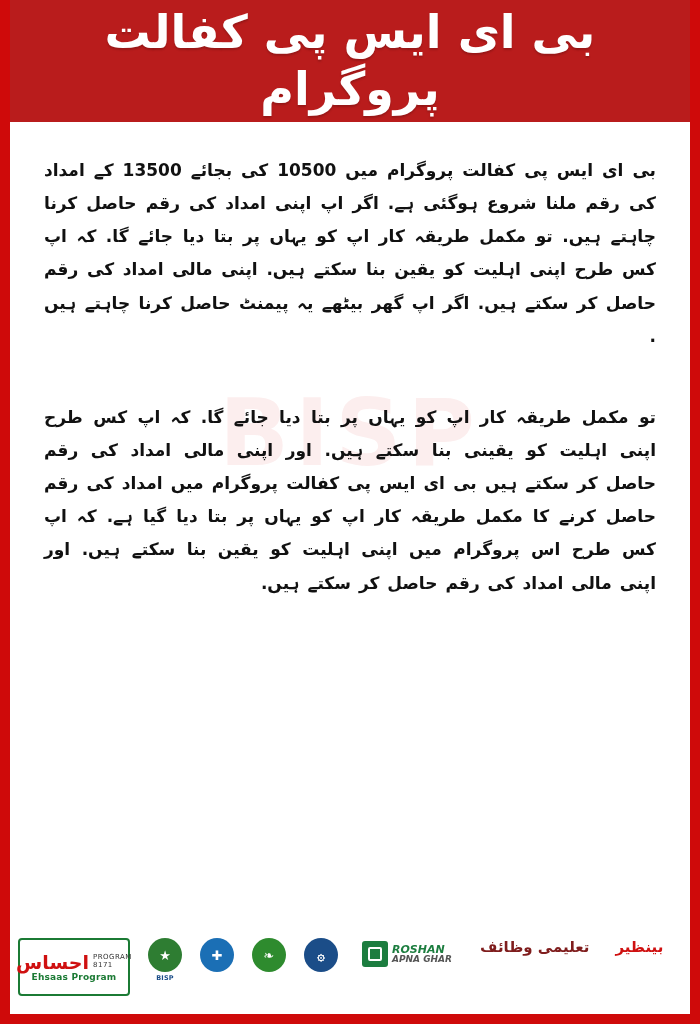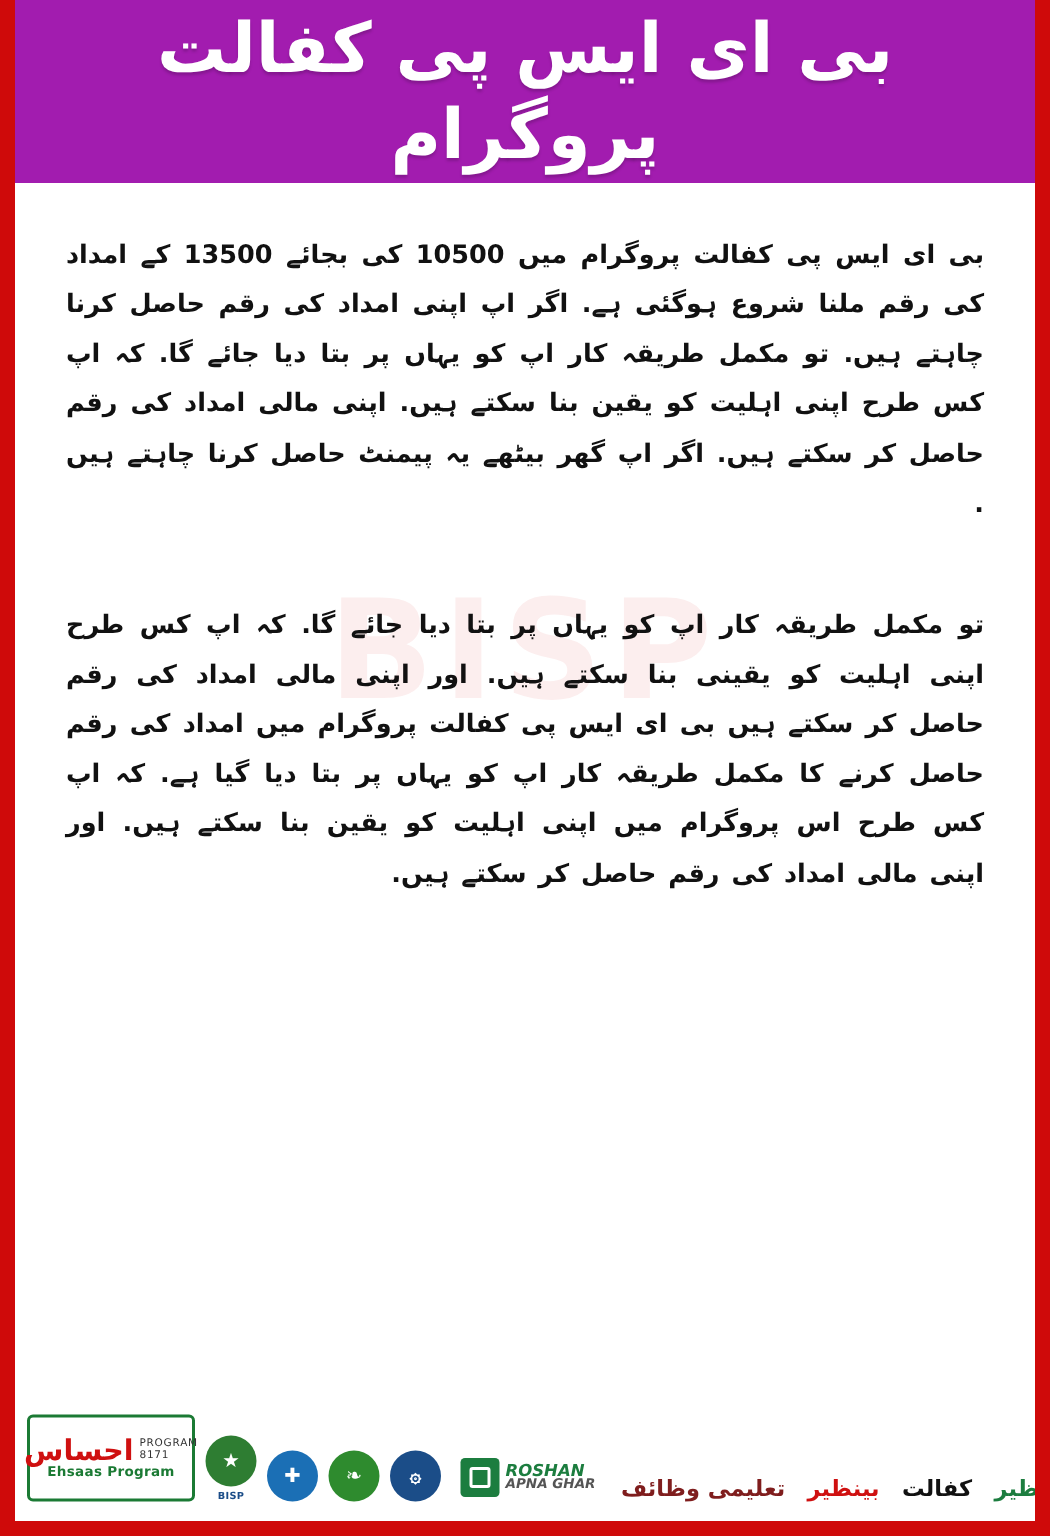--- a/index.html
+++ b/index.html
@@ -25,21 +25,21 @@
     border-right: 10px solid #cf0a0a;
     border-bottom: 10px solid #cf0a0a;
     overflow: hidden;
   }
 
   
   .header-band {
     position: relative;
     width: 100%;
     height: 128px;
-    background: #a21caf;
+    background: #b91c1c;
     display: flex;
     align-items: center;
     justify-content: center;
     box-sizing: border-box;
     margin-left: -10px;
     margin-top: 0;
     width: 700px;
     border-bottom: 6px solid #ffffff;
   }
   .header-title {
@@ -94,29 +94,29 @@
   }
   .para.second {
     margin-bottom: 0;
     text-align-last: right;
   }
 
   
   .footer {
     position: absolute;
     left: 0;
-    bottom: 13px;
+    bottom: 0;
     width: 680px;
     height: 76px;
     background: #ffffff;
     display: flex;
-    align-items: flex-end;
+    align-items: flex-start;
     padding: 0 8px;
     box-sizing: border-box;
-    gap: 7px;
+    gap: 18px;
     z-index: 3;
   }
 
   .ehsaas-logo {
     width: 112px;
     height: 58px;
     border: 2px solid #1b7a34;
     border-radius: 4px;
     display: flex;
     flex-direction: column;

